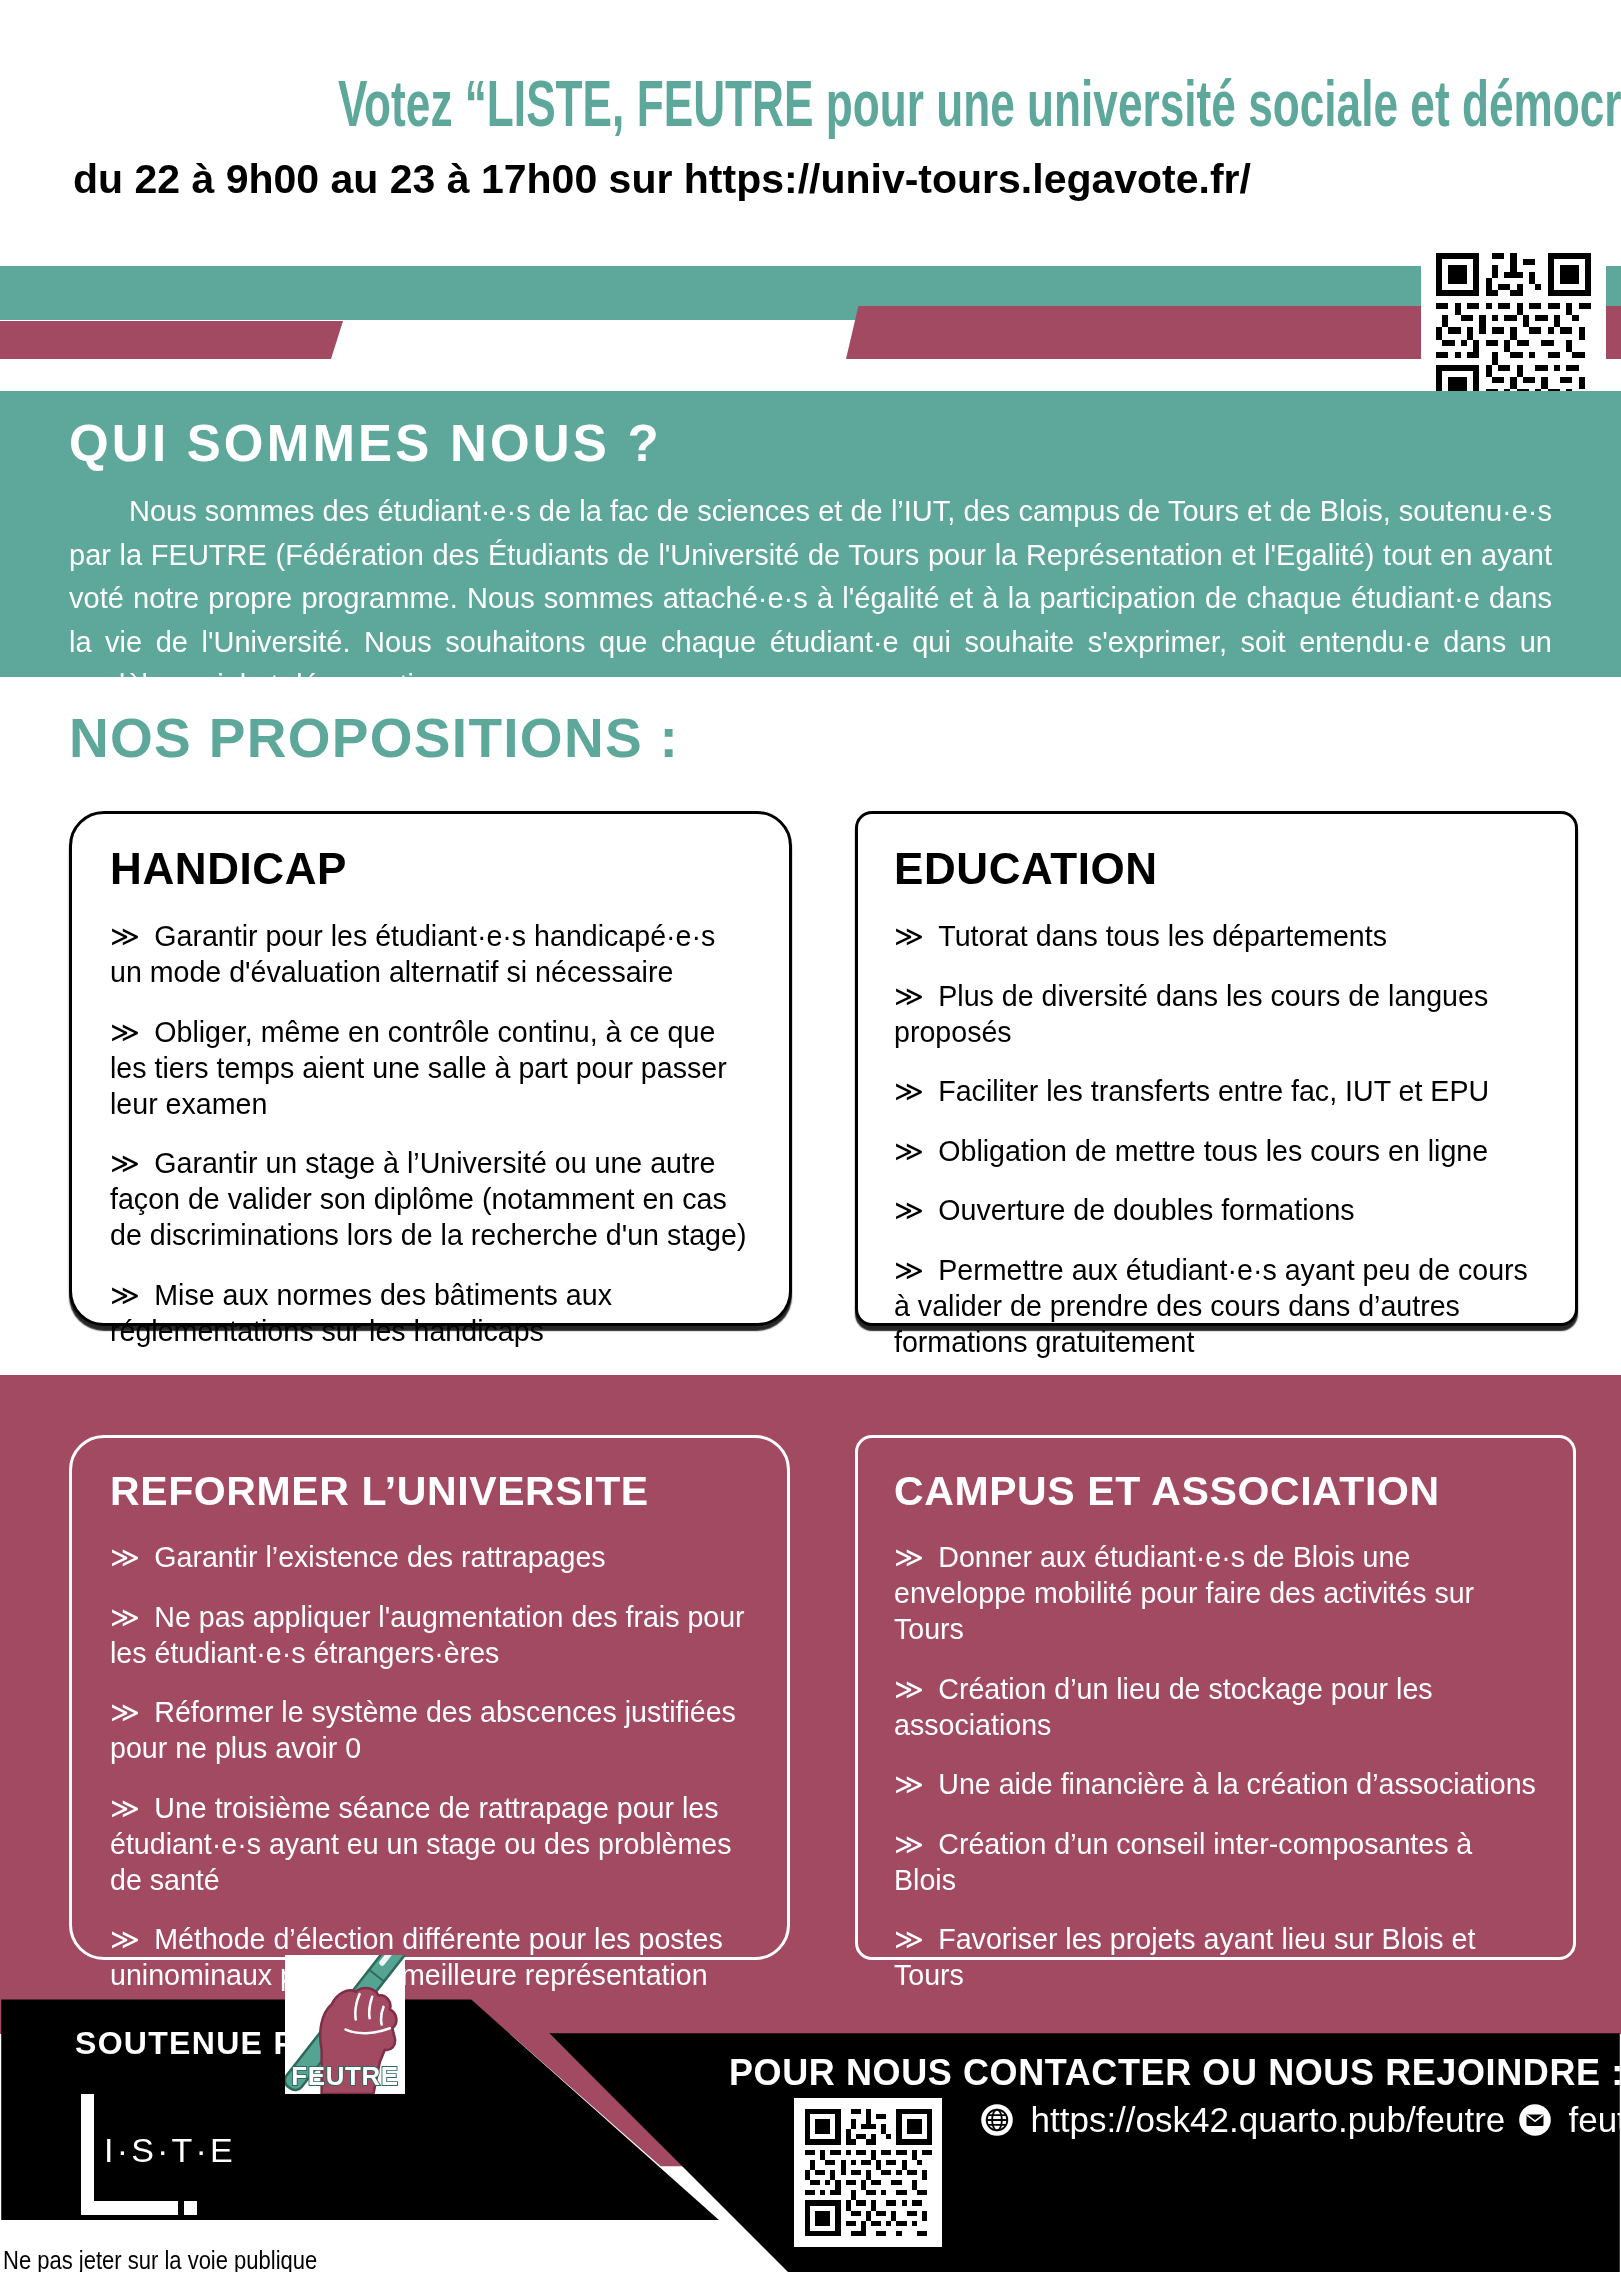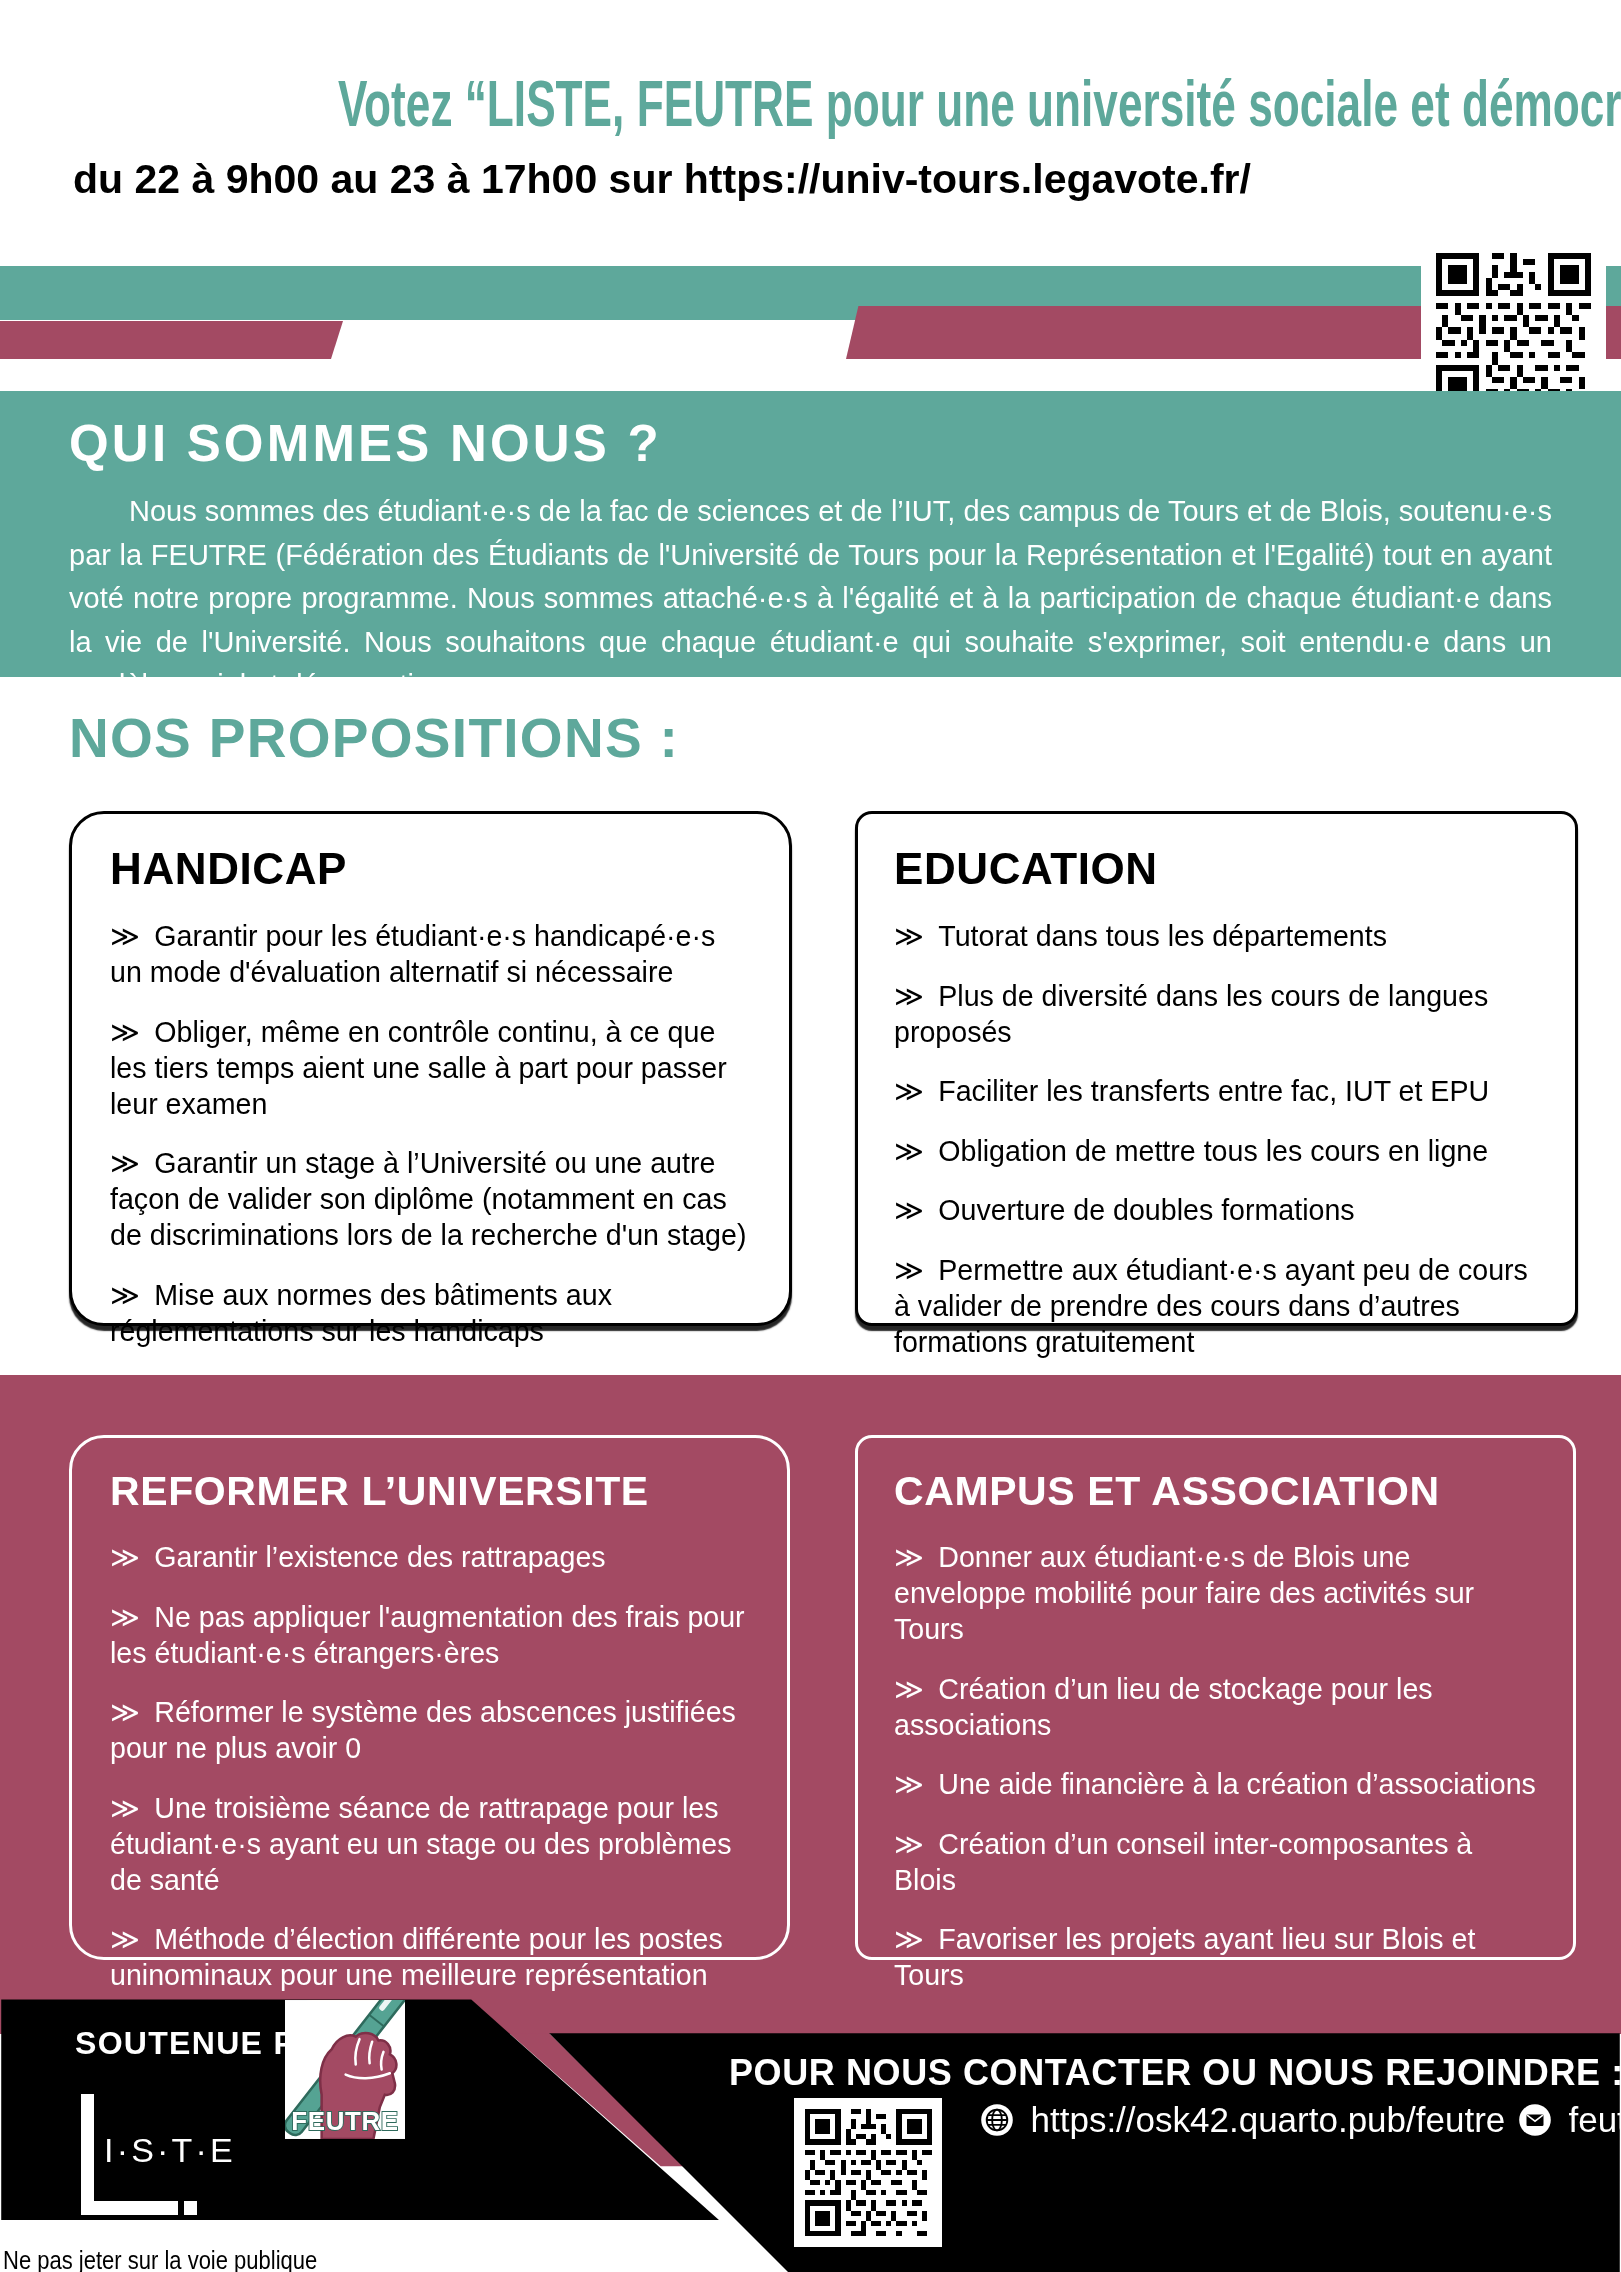--- a/index.html
+++ b/index.html
@@ -49,21 +49,21 @@
 
   
   .footer-shapes{left:0;top:1992px;width:1621px;height:280px;}
   .soutenue{left:75px;top:2025px;color:#fff;font-weight:bold;font-size:32px;
             letter-spacing:1.3px;}
   .liste-logo{left:81px;top:2094px;width:121px;height:122px;}
   .liste-vbar{left:0;top:0;width:12.7px;height:121px;background:#fff;}
   .liste-hbar{left:0;top:107px;width:97px;height:14px;background:#fff;}
   .liste-dot{left:103px;top:107px;width:12.7px;height:14px;background:#fff;}
   .liste-text{left:23px;top:37px;color:#fff;font-size:34px;letter-spacing:3.2px;font-weight:400;}
-  .feutre-logo{left:285px;top:2000px;width:120px;height:139px;background:#f97316;border-radius:28px;}
+  .feutre-logo{left:285px;top:1955px;width:120px;height:139px;background:#f97316;border-radius:28px;}
   .contact-heading{left:729px;top:2052px;width:837px;text-align:center;color:#fff;
                    font-weight:bold;font-size:36px;letter-spacing:0.6px;white-space:nowrap;}
   .qr-footer-box{left:794px;top:2098px;width:148px;height:149px;background:#fff;
                  display:flex;align-items:center;justify-content:center;}
   .qr-footer-box svg{width:127px;height:127px;}
   .contacts{left:980px;top:2103px;display:flex;flex-direction:row;gap:12.7px;}
   .contact-row{display:flex;align-items:center;gap:16.5px;height:34px;color:#fff;
                font-size:35px;}
   .contact-row svg{width:34px;height:34px;flex:0 0 auto;}
   .disclaimer{left:2.5px;top:2246px;color:#000;font-size:25px;transform:scaleX(.88);

